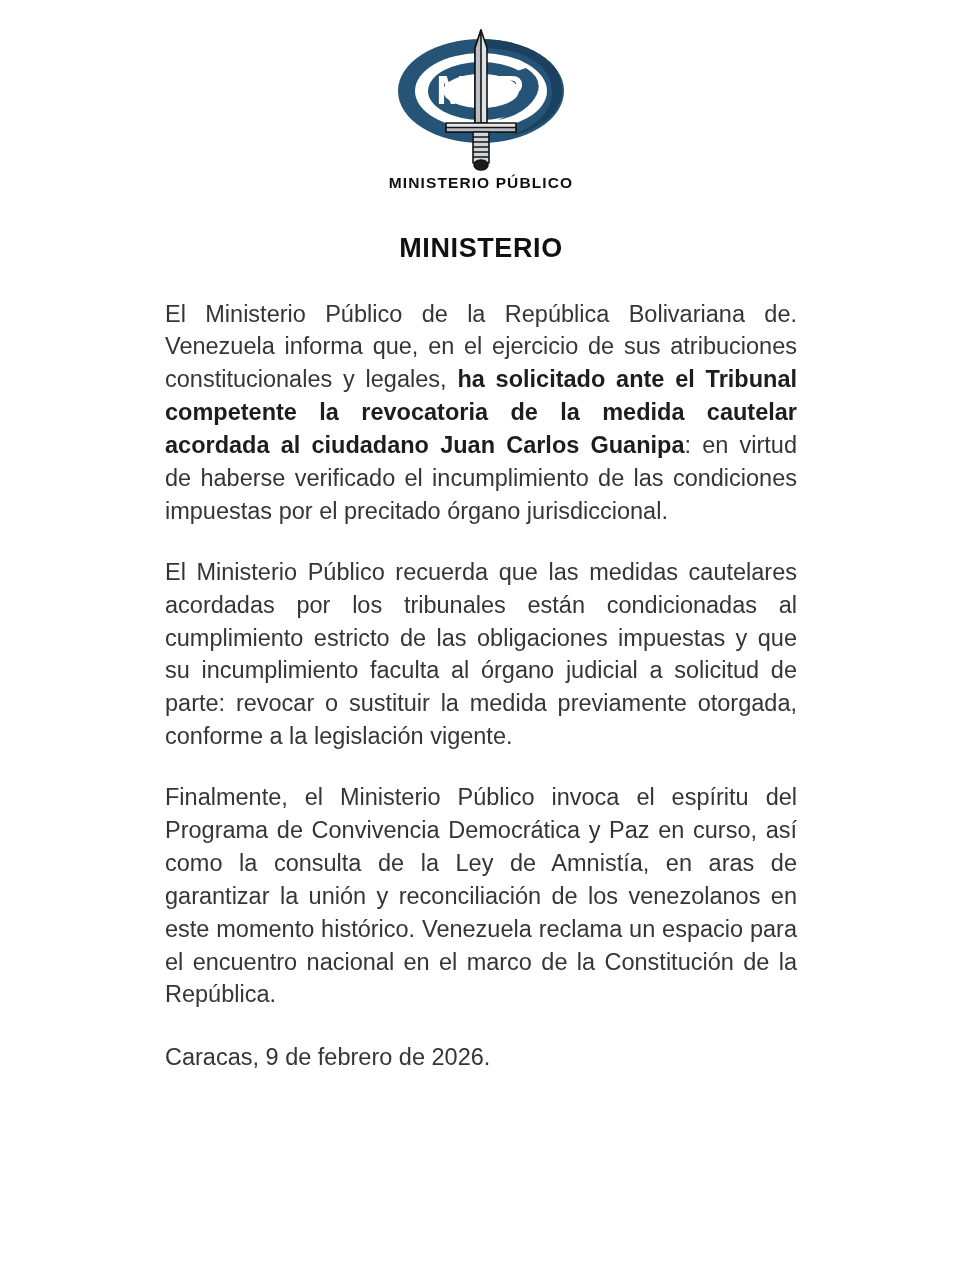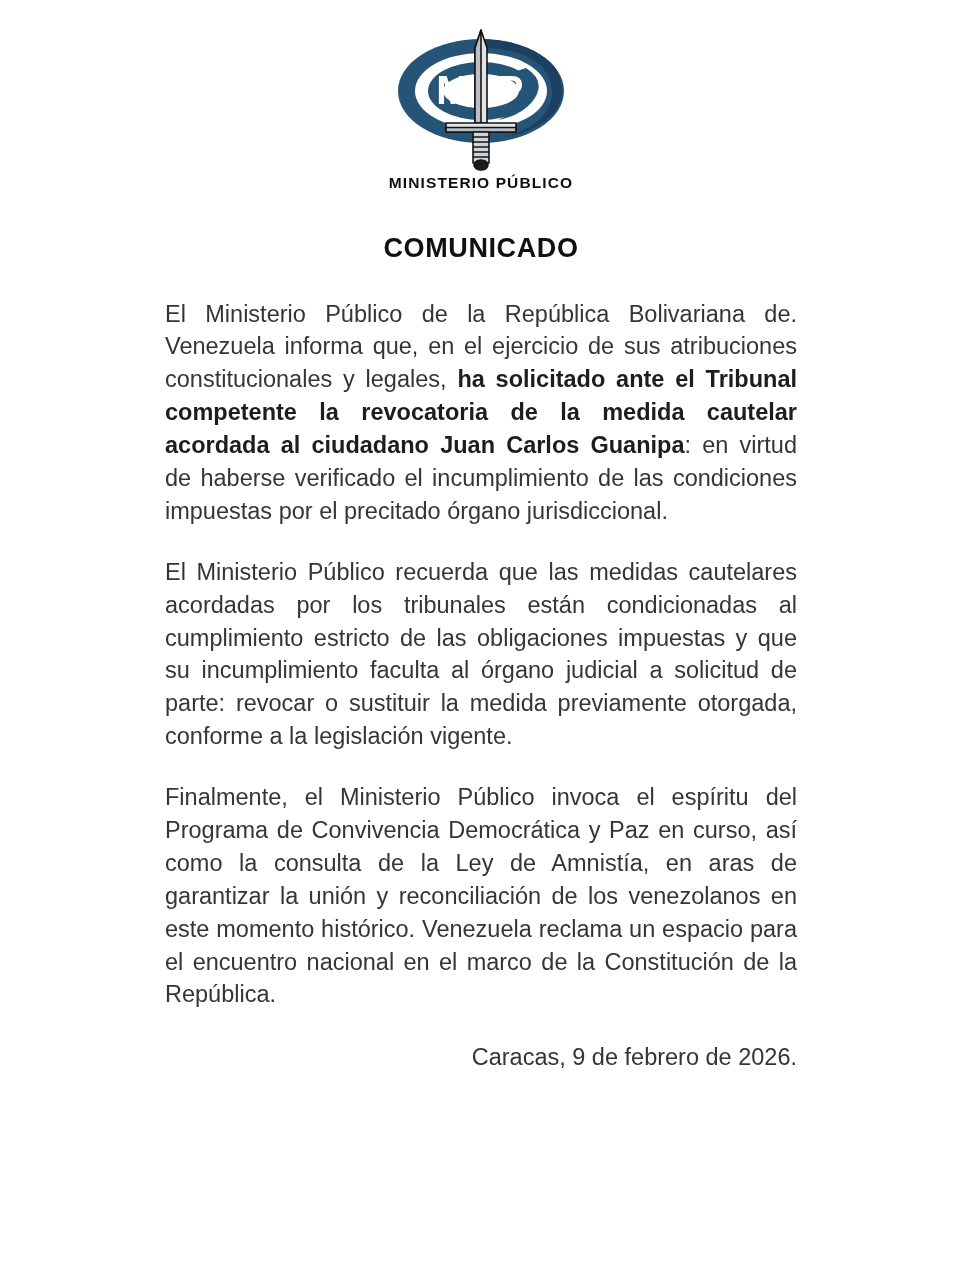--- a/index.html
+++ b/index.html
@@ -74,21 +74,21 @@
     color: #353535;
     margin: 0 0 28px 0;
     hyphens: none;
   }
   .para:last-of-type { margin-bottom: 0; }
   .para b, .para strong {
     font-weight: bold;
     color: #1d1d1d;
   }
   .signoff {
-    text-align: right;
+    text-align: left;
     font-size: 23.5px;
     line-height: 1.40;
     color: #353535;
     margin: 30px 0 0 0;
   }
 </style>
 </head>
 <body>
 
 <div class="page">
@@ -136,21 +136,21 @@
           <line x1="87" y1="129" x2="103" y2="129"></line>
         </g>
 
         <ellipse cx="95" cy="137" rx="7" ry="5" fill="#1b1b1b" stroke="#141414"></ellipse>
       </g>
     </svg>
 
     <div class="logo-wordmark">MINISTERIO PÚBLICO</div>
   </div>
 
-  <div class="doc-title">COMUNICADO</div>
+  <div class="doc-title">MINISTERIO</div>
 
   <div class="body-copy">
     <p class="para"><span>El Ministerio Público de la República Bolivariana de. Venezuela informa que, en el ejercicio de sus atribuciones constitucionales y legales, </span><b>ha solicitado ante el Tribunal competente la revocatoria de la medida cautelar acordada al ciudadano Juan Carlos Guanipa</b><span>: en virtud de haberse verificado el incumplimiento de las condiciones impuestas por el precitado órgano jurisdiccional.</span></p>
     <p class="para"><span>El Ministerio Público recuerda que las medidas cautelares acordadas por los tribunales están condicionadas al cumplimiento estricto de las obligaciones impuestas y que su incumplimiento faculta al órgano judicial a solicitud de parte: revocar o sustituir la medida previamente otorgada, conforme a la legislación vigente.</span></p>
     <p class="para"><span>Finalmente, el Ministerio Público invoca el espíritu del Programa de Convivencia Democrática y Paz en curso, así como la consulta de la Ley de Amnistía, en aras de garantizar la unión y reconciliación de los venezolanos en este momento histórico. Venezuela reclama un espacio para el encuentro nacional en el marco de la Constitución de la República.</span></p>
 
     <p class="signoff">Caracas, 9 de febrero de 2026.</p>
   </div>
 
 </div>

